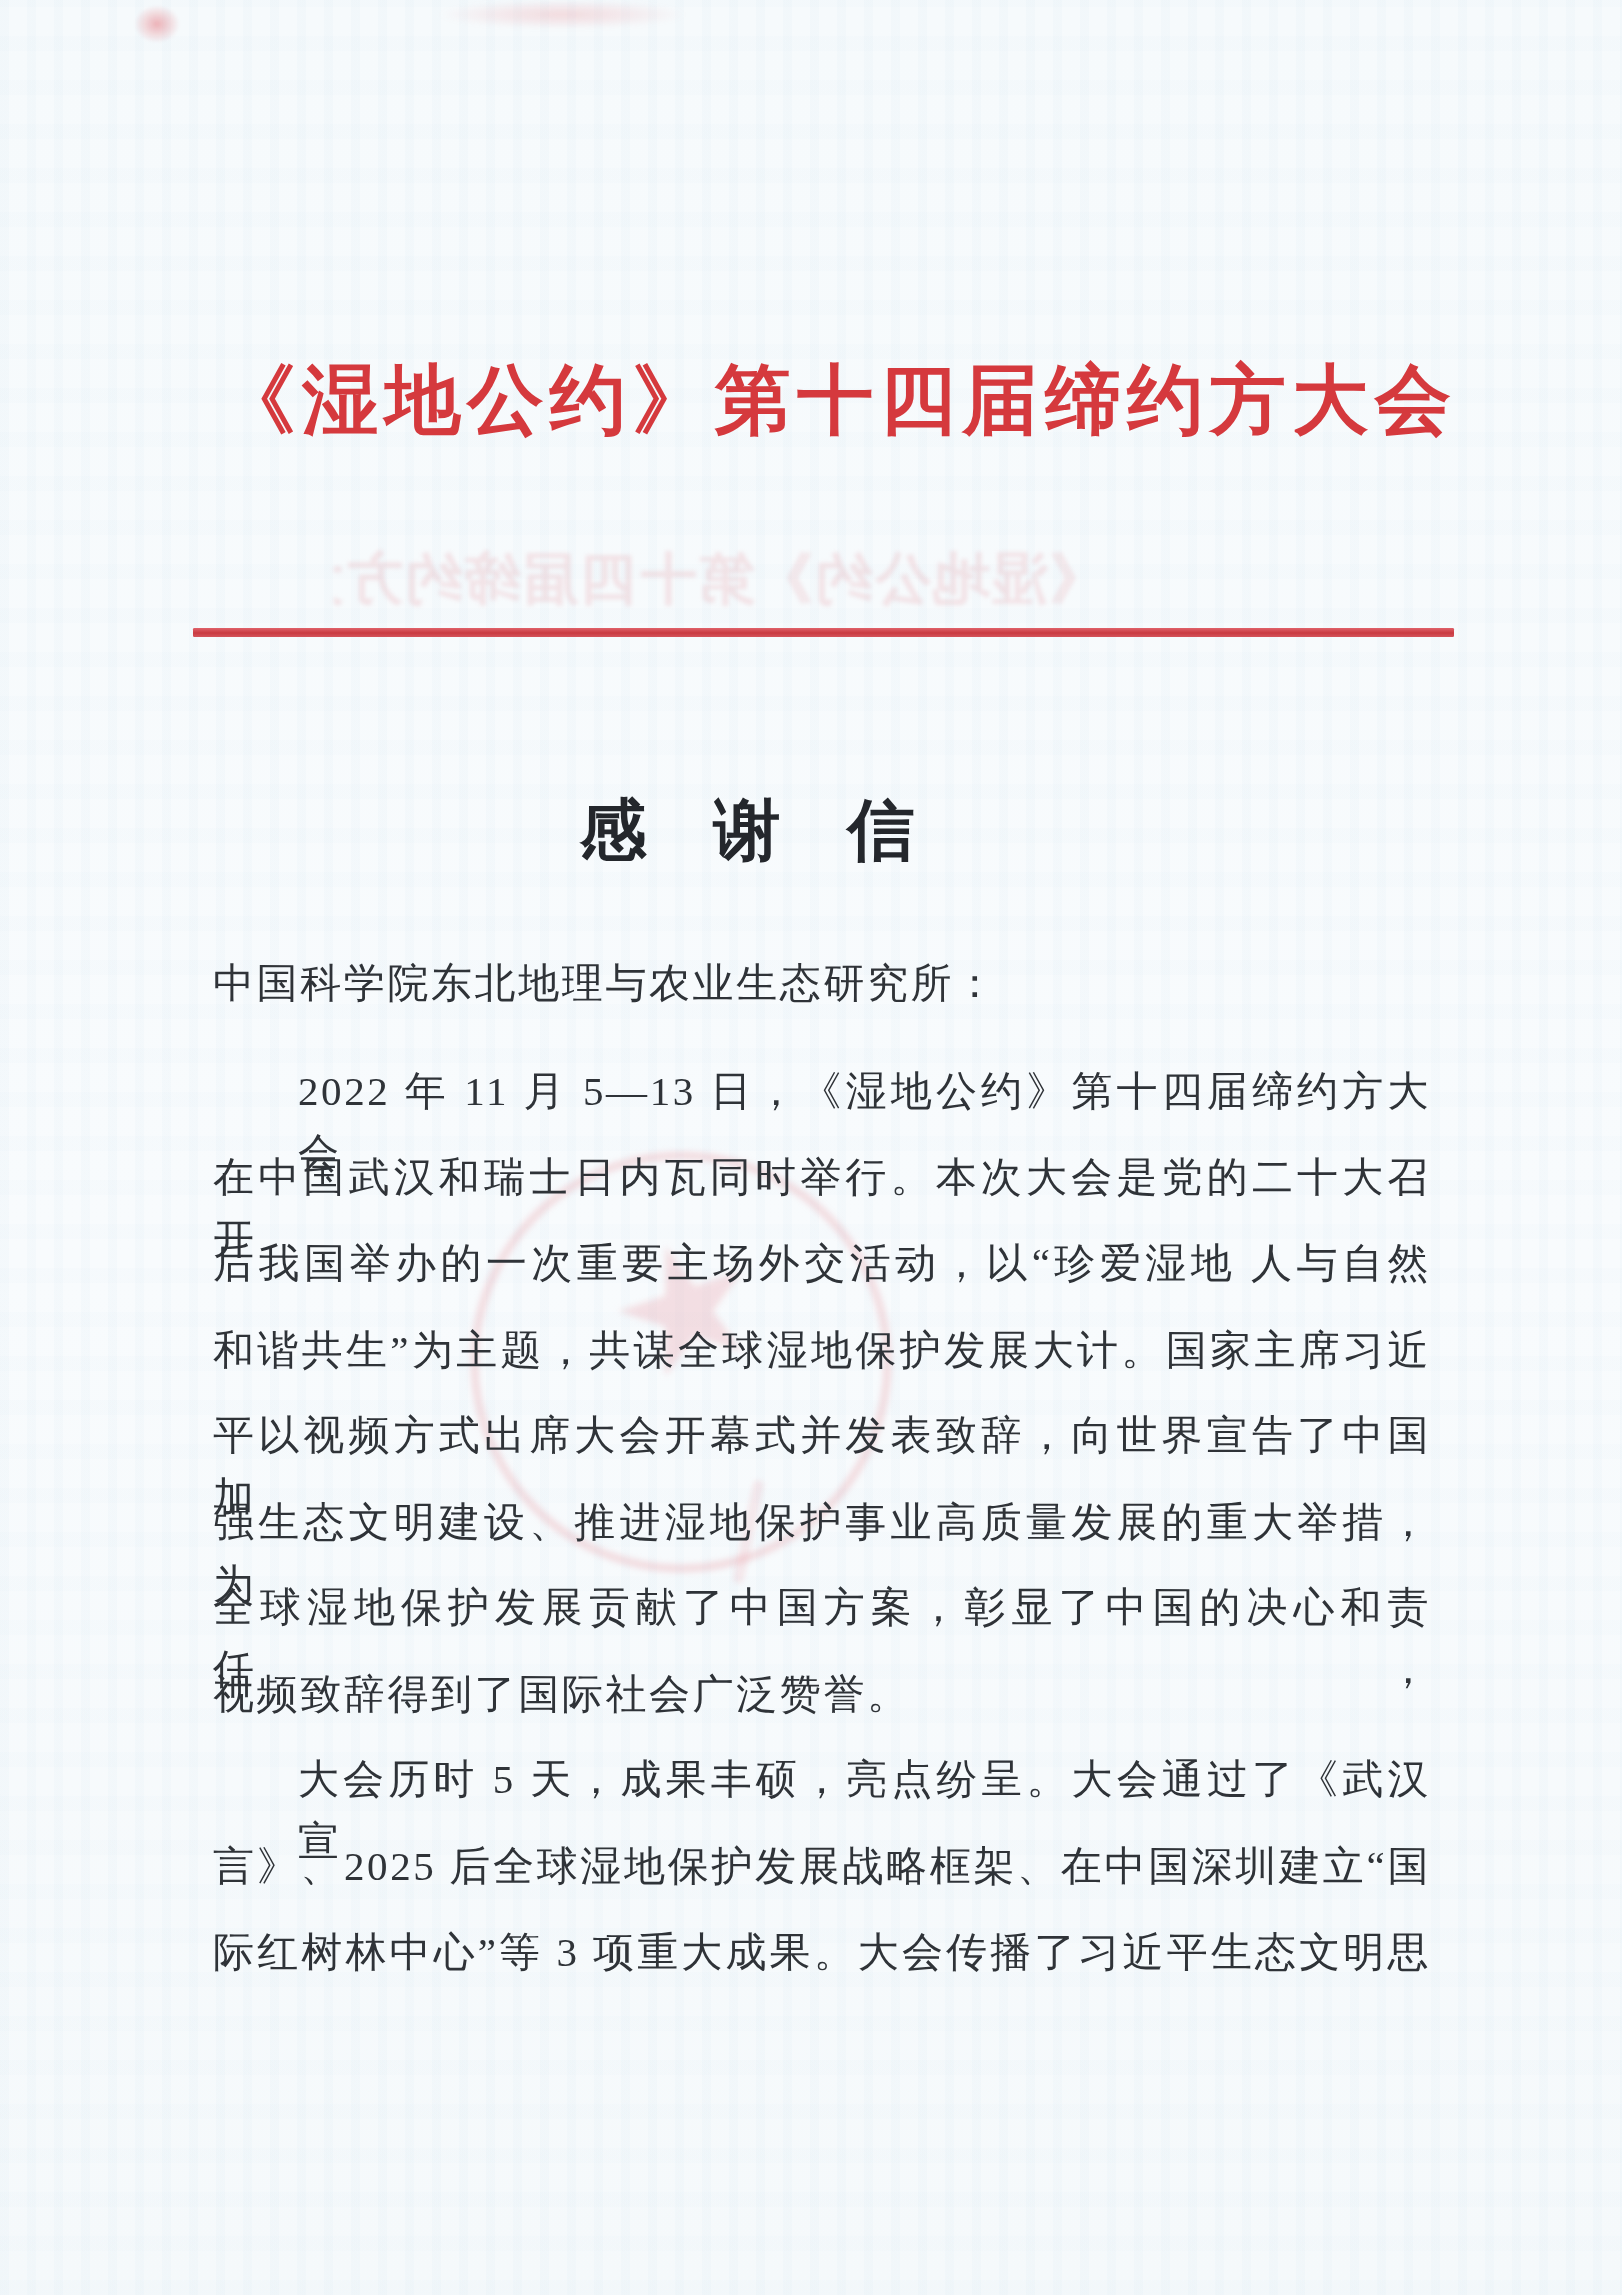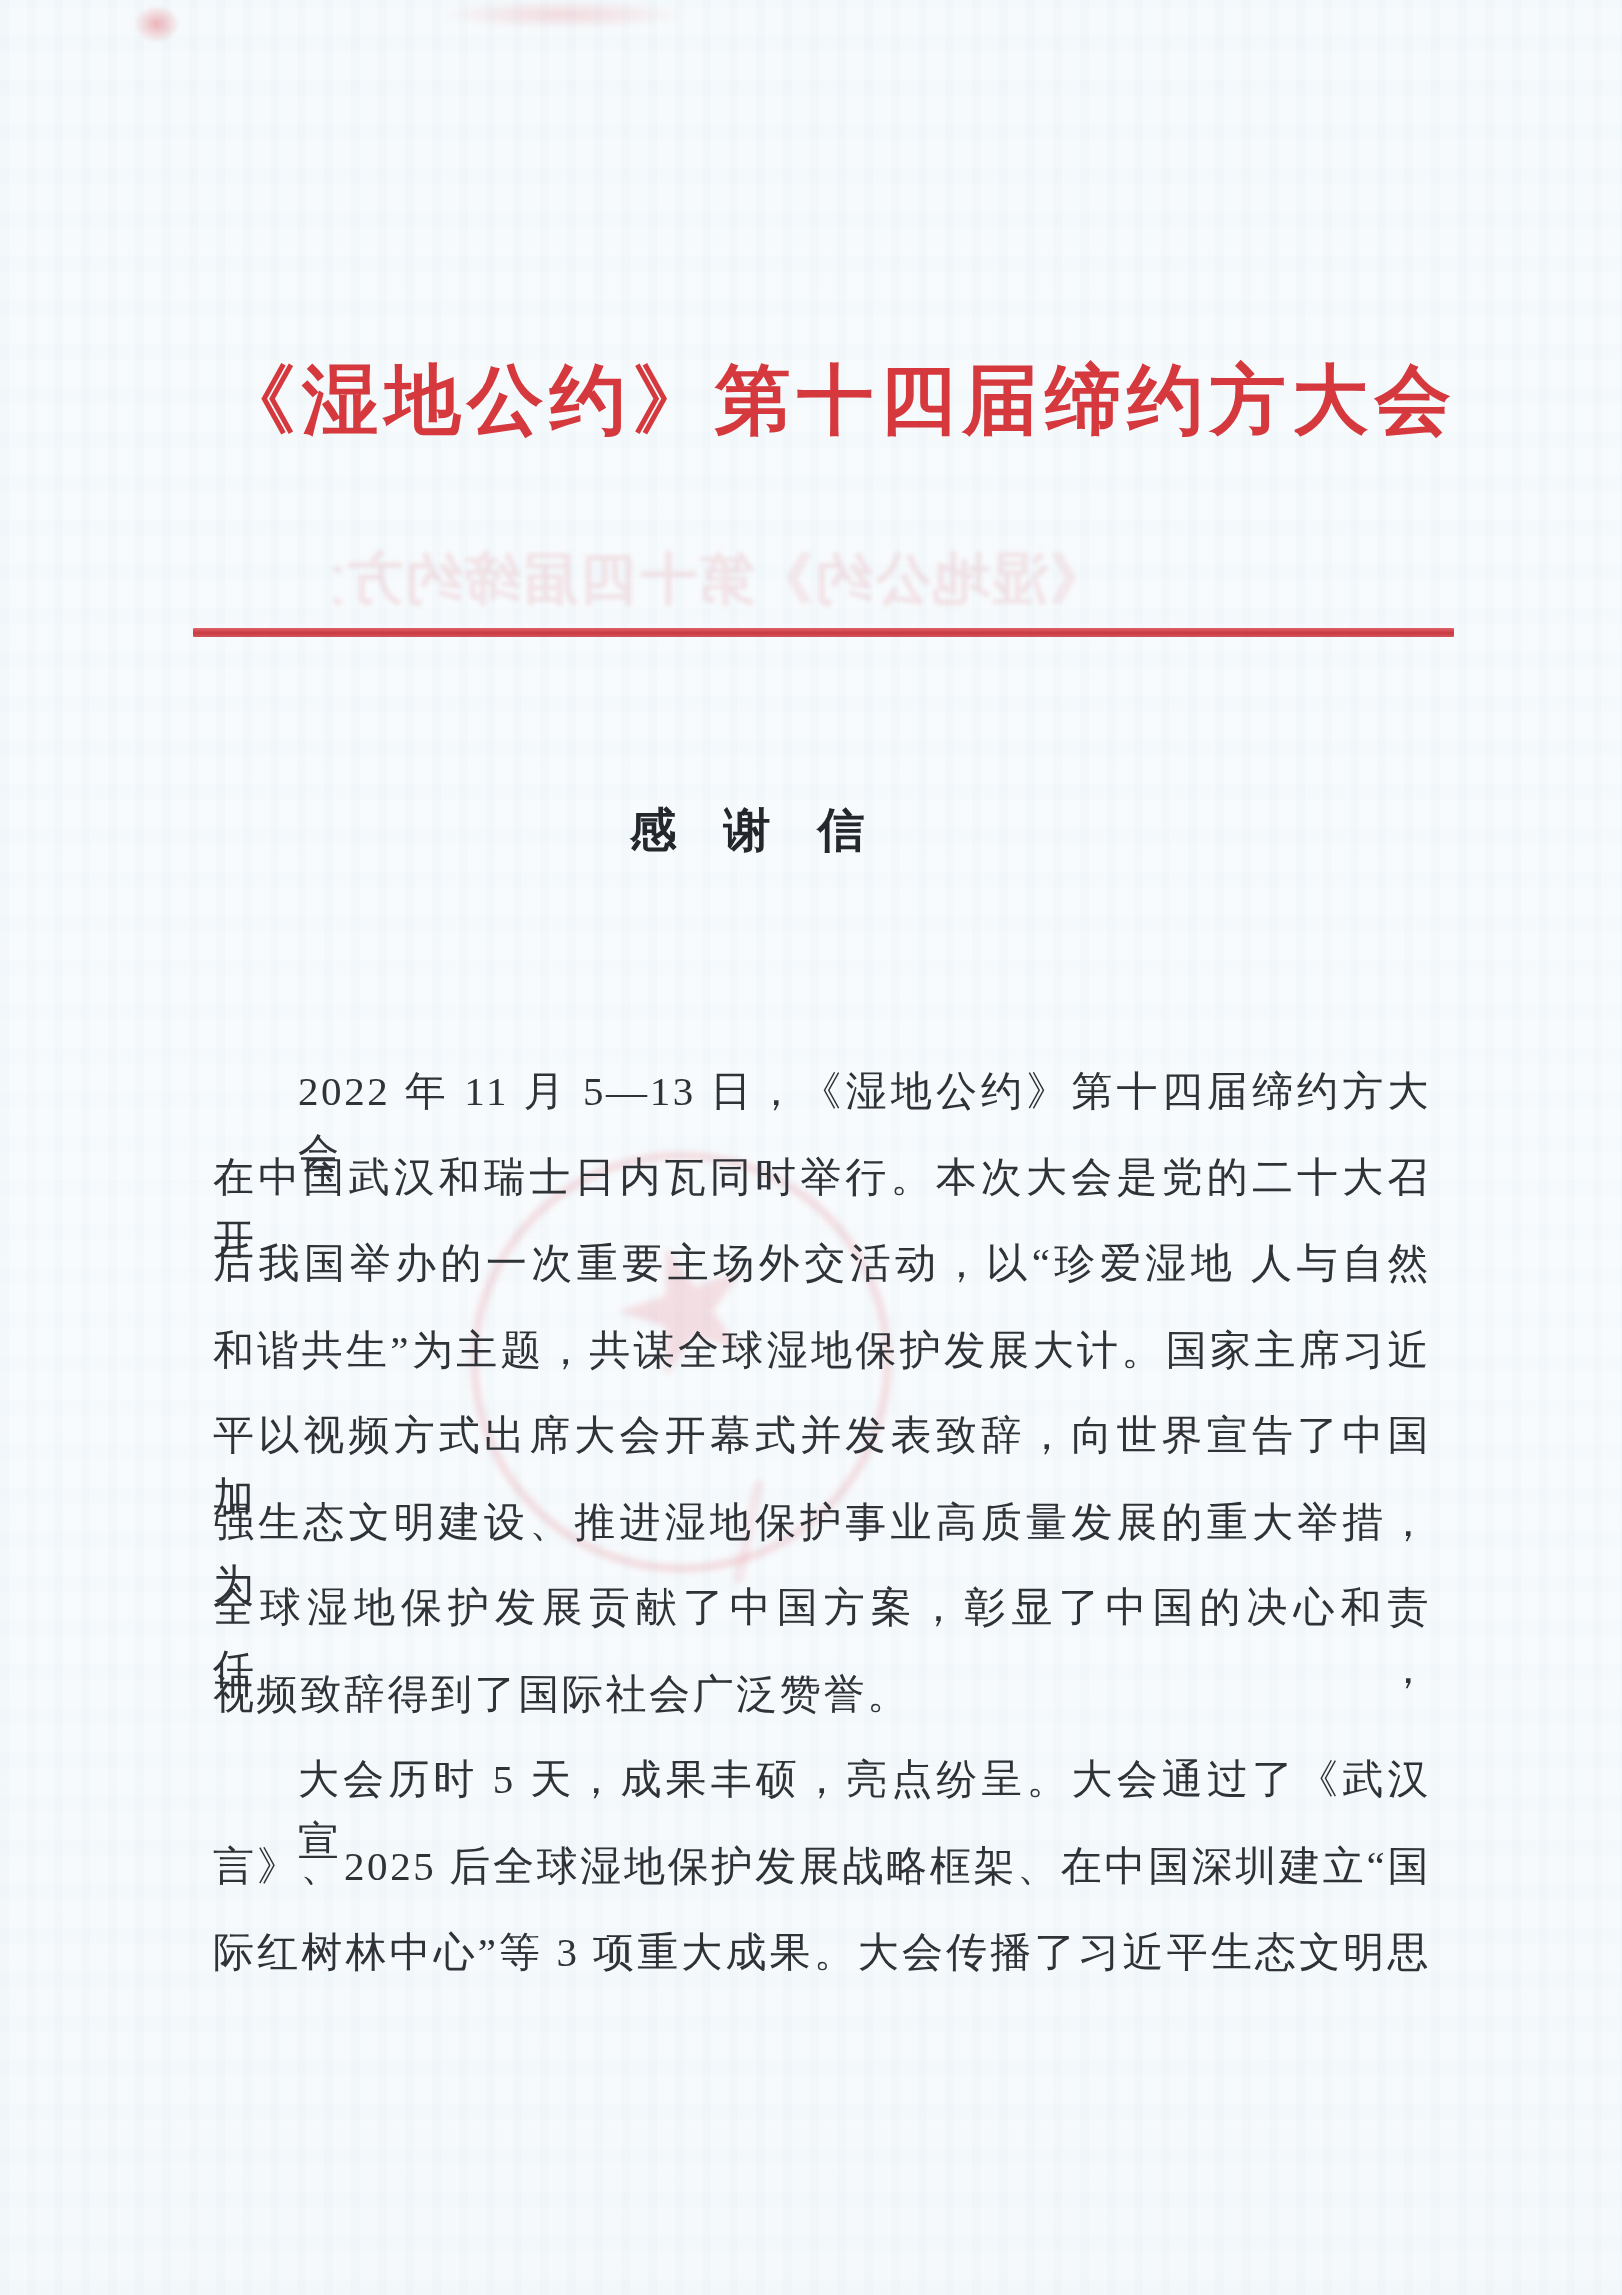--- a/index.html
+++ b/index.html
@@ -26,21 +26,21 @@
     background:linear-gradient(180deg,#e0626a 0%,#c93a41 55%,#d4545b 100%);
   }
   .ghost-band{
     position:absolute;top:548px;left:334px;width:772px;height:63px;
     font-size:56px;line-height:63px;letter-spacing:2.6px;font-weight:bold;
     color:rgba(224,130,140,0.20);transform:scaleX(-1);filter:blur(2px);
     white-space:nowrap;overflow:hidden;
   }
   .letter-title{
     position:absolute;top:784px;left:0;width:1494px;margin:0;
-    text-align:center;font-size:47px;line-height:92px;font-weight:bold;
+    text-align:center;font-size:67px;line-height:92px;font-weight:bold;
     white-space:nowrap;
   }
   .salutation{
     position:absolute;top:954px;left:213px;
     font-size:41px;line-height:59px;letter-spacing:2.6px;white-space:nowrap;
   }
   .body-line{
     position:absolute;left:213px;width:1218px;
     font-size:41px;line-height:62px;letter-spacing:2.6px;white-space:nowrap;
   }
@@ -80,20 +80,21 @@
   <div class="ghost-band">《湿地公约》第十四届缔约方大会</div>
 
   <div class="rule"></div>
 
   <div class="seal-ring"></div>
   <div class="seal-star">★</div>
   <div class="seal-streak"></div>
 
   <h1 class="letter-title" style="color: rgb(36, 39, 44);">感　谢　信</h1>
 
+  <div class="salutation" style="color: rgb(47, 51, 56);">中国科学院东北地理与农业生态研究所：</div>
 
   <div id="bodyLines">
       <div class="body-line just ind" style="top: 1060px; color: rgb(47, 51, 56);">2022 年 11 月 5—13 日，《湿地公约》第十四届缔约方大会</div>
       <div class="body-line just" style="top: 1146px; color: rgb(47, 51, 56);">在中国武汉和瑞士日内瓦同时举行。本次大会是党的二十大召开</div>
       <div class="body-line just" style="top: 1232px; color: rgb(47, 51, 56);">后我国举办的一次重要主场外交活动，以“珍爱湿地 人与自然</div>
       <div class="body-line just" style="top: 1319px; color: rgb(47, 51, 56);">和谐共生”为主题，共谋全球湿地保护发展大计。国家主席习近</div>
       <div class="body-line just" style="top: 1404px; color: rgb(47, 51, 56);">平以视频方式出席大会开幕式并发表致辞，向世界宣告了中国加</div>
       <div class="body-line just" style="top: 1491px; color: rgb(47, 51, 56);">强生态文明建设、推进湿地保护事业高质量发展的重大举措，为</div>
       <div class="body-line just" style="top: 1576px; color: rgb(47, 51, 56);">全球湿地保护发展贡献了中国方案，彰显了中国的决心和责任，</div>
       <div class="body-line" style="top: 1663px; color: rgb(47, 51, 56);">视频致辞得到了国际社会广泛赞誉。</div>

